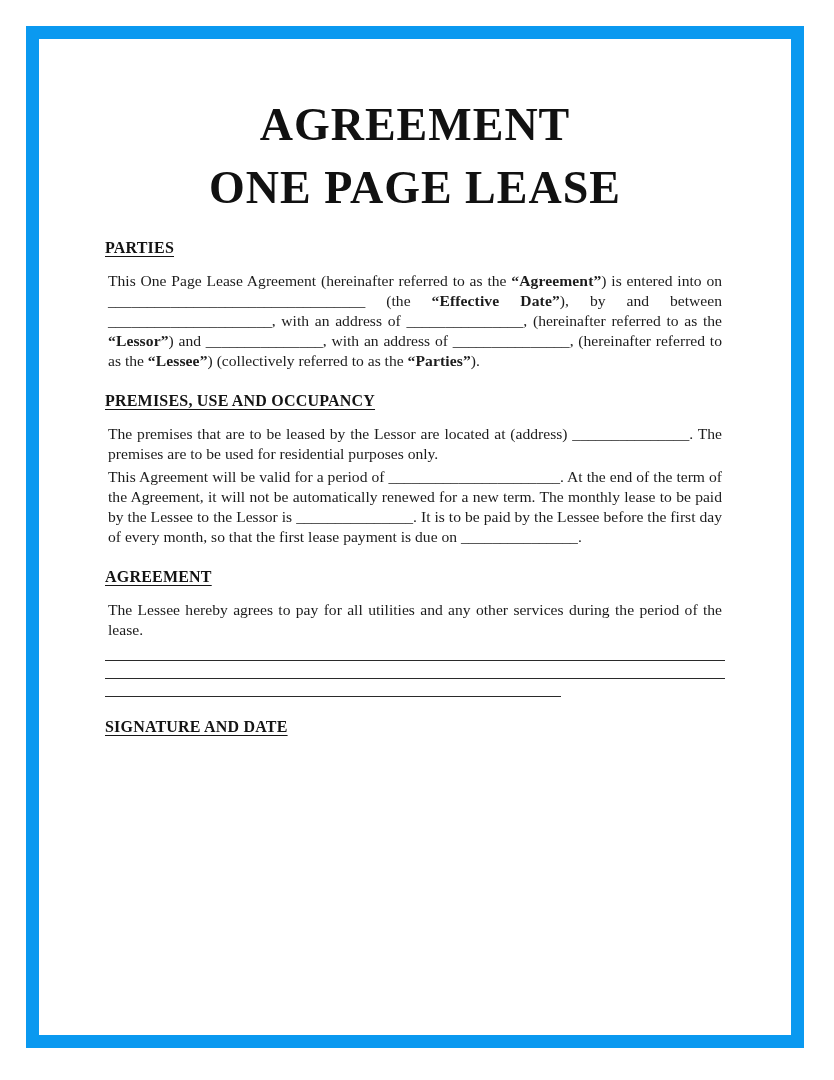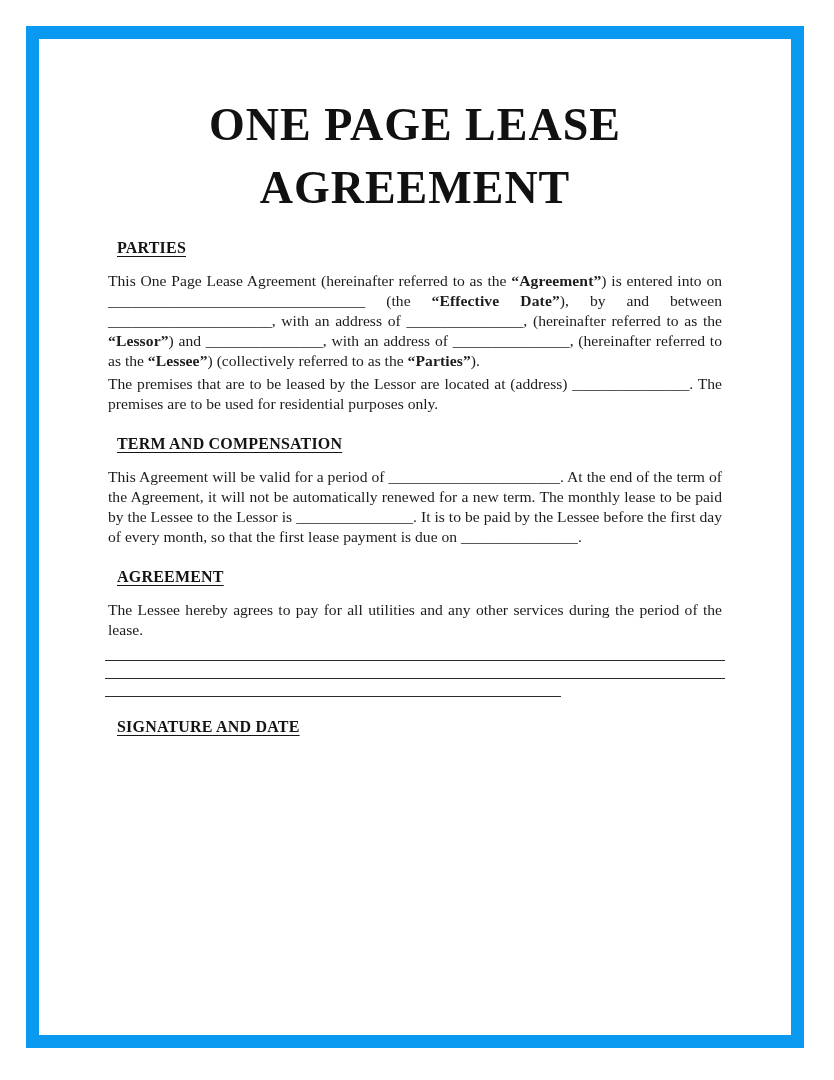--- a/index.html
+++ b/index.html
@@ -40,21 +40,21 @@
     line-height: 63px;
     letter-spacing: 1px;
     color: #111;
   }
   .title-line { display: block; }
   .section-heading {
     font-size: 16px;
     font-weight: bold;
     letter-spacing: 0.2px;
     line-height: 20px;
-    margin: 20px 0 13px 12px;
+    margin: 20px 0 13px 0;
     text-decoration: underline;
     text-underline-offset: 3px;
     color: #141414;
   }
   .section-heading.first { margin-top: 19px; }
   .para {
     font-size: 15.6px;
     line-height: 20px;
     margin: 3px;
     text-align: justify;
@@ -74,30 +74,30 @@
   .rule-line.short { width: 73.5%; }
 </style>
 </head>
 <body>
 
 <div class="canvas">
   <div class="frame">
     <div class="content">
 
       <div class="title">
+          <span class="title-line">AGREEMENT</span>
           <span class="title-line">ONE PAGE LEASE</span>
-          <span class="title-line">AGREEMENT</span>
         </div>
 
       <div class="section-heading first">PARTIES</div>
       <p class="para"><span>This One Page Lease Agreement (hereinafter referred to as the </span><b>“Agreement”</b><span>) is entered into on </span><span class="blank">_________________________________</span><span> (the </span><b>“Effective Date”</b><span>), by and between </span><span class="blank">_____________________</span><span>, with an address of </span><span class="blank">_______________</span><span>, (hereinafter referred to as the </span><b>“Lessor”</b><span>) and </span><span class="blank">_______________</span><span>, with an address of </span><span class="blank">_______________</span><span>, (hereinafter referred to as the </span><b>“Lessee”</b><span>) (collectively referred to as the </span><b>“Parties”</b><span>).</span></p>
 
+      <div class="section-heading">PREMISES, USE AND OCCUPANCY</div>
       <p class="para"><span>The premises that are to be leased by the Lessor are located at (address) </span><span class="blank">_______________</span><span>. The premises are to be used for residential purposes only.</span></p>
 
-      <div class="section-heading">TERM AND COMPENSATION</div>
       <p class="para"><span>This Agreement will be valid for a period of </span><span class="blank">______________________</span><span>. At the end of the term of the Agreement, it will not be automatically renewed for a new term. The monthly lease to be paid by the Lessee to the Lessor is </span><span class="blank">_______________</span><span>. It is to be paid by the Lessee before the first day of every month, so that the first lease payment is due on </span><span class="blank">_______________</span><span>.</span></p>
 
       <div class="section-heading">AGREEMENT</div>
       <p class="para">The Lessee hereby agrees to pay for all utilities and any other services during the period of the lease.</p>
 
       <div class="rules">
         <div class="rule-line"></div>
         <div class="rule-line"></div>
         <div class="rule-line short"></div>
       </div>

